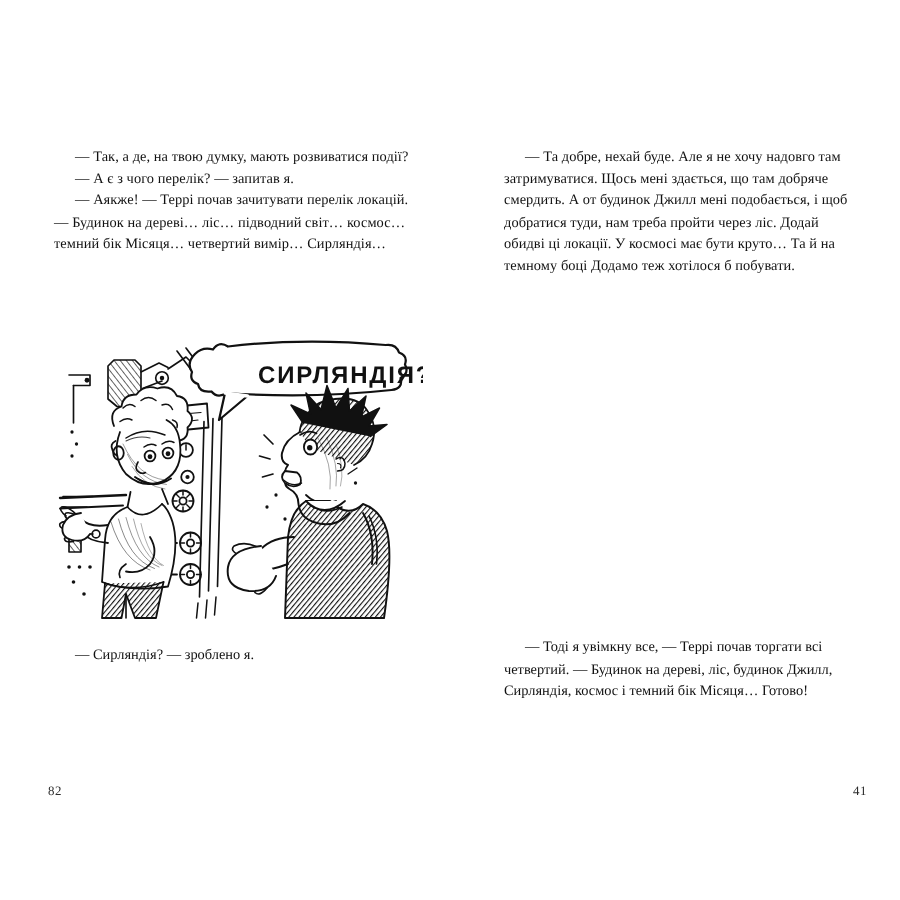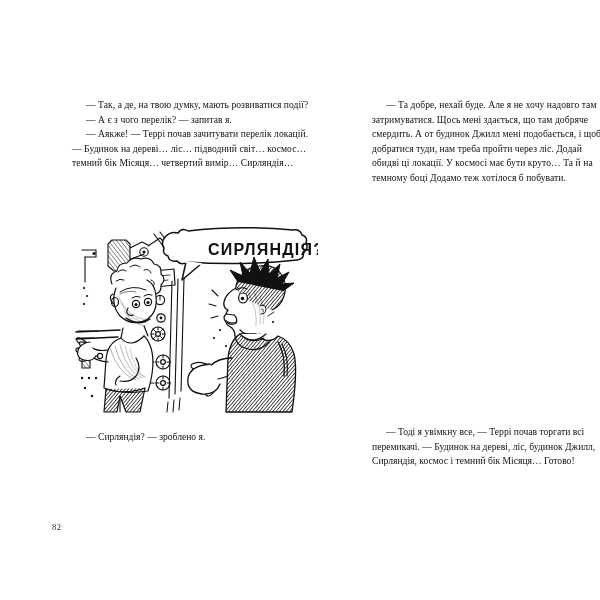--- a/index.html
+++ b/index.html
@@ -21,21 +21,20 @@
     height: 600px;
     background: #ffffff;
   }
 
   .page {
     position: absolute;
     top: 0;
     height: 600px;
     width: 300px;
     box-sizing: border-box;
-    margin-left: 36px;
   }
   #page-left  { left: 0; }
   #page-right { left: 300px; }
 
   .col {
     position: absolute;
     top: 98px;
     width: 238px;
     font-size: 9.6px;
     line-height: 1.52;
@@ -60,21 +59,21 @@
   #page-left  .lower-col { left: 36px; top: 430px; }
   #page-right .lower-col { left: 36px; top: 425px; }
 
   .folio {
     position: absolute;
     bottom: 68px;
     font-size: 8.6px;
     color: #2b2b2b;
     letter-spacing: 0.04em;
   }
-  #page-left  .folio { left: 16px; }
+  #page-left  .folio { left: 32px; }
   #page-right .folio { right: 22px; }
 
   .illo {
     position: absolute;
     display: block;
   }
   #illo-left {
     left: 32px;
     top: 226px;
     width: 250px;
@@ -286,19 +285,19 @@
     <div class="folio">82</div>
   </div>
 
   <div class="page" id="page-right">
 
     <div class="col">
       <p class="para">— Та добре, нехай буде. Але я не хочу надовго там затримуватися. Щось мені здається, що там добряче смердить. А от будинок Джилл мені подобається, і щоб добратися туди, нам треба пройти через ліс. Додай обидві ці локації. У космосі має бути круто… Та й на темному боці Додамо теж хотілося б побувати.</p>
     </div>
 
     <div class="lower-col">
-      <p class="para">— Тоді я увімкну все, — Террі почав торгати всі перемикачі. — Будинок на дереві, ліс, будинок Джилл, Сирляндія, космос і темний бік Місяця… Готово!</p>
+      <p class="para">— Тоді я увімкну все, — Террі почав торгати всі четвертий. — Будинок на дереві, ліс, будинок Джилл, Сирляндія, космос і темний бік Місяця… Готово!</p>
     </div>
 
     <div class="folio">41</div>
   </div>
 
 </div>
 
 </body></html>

